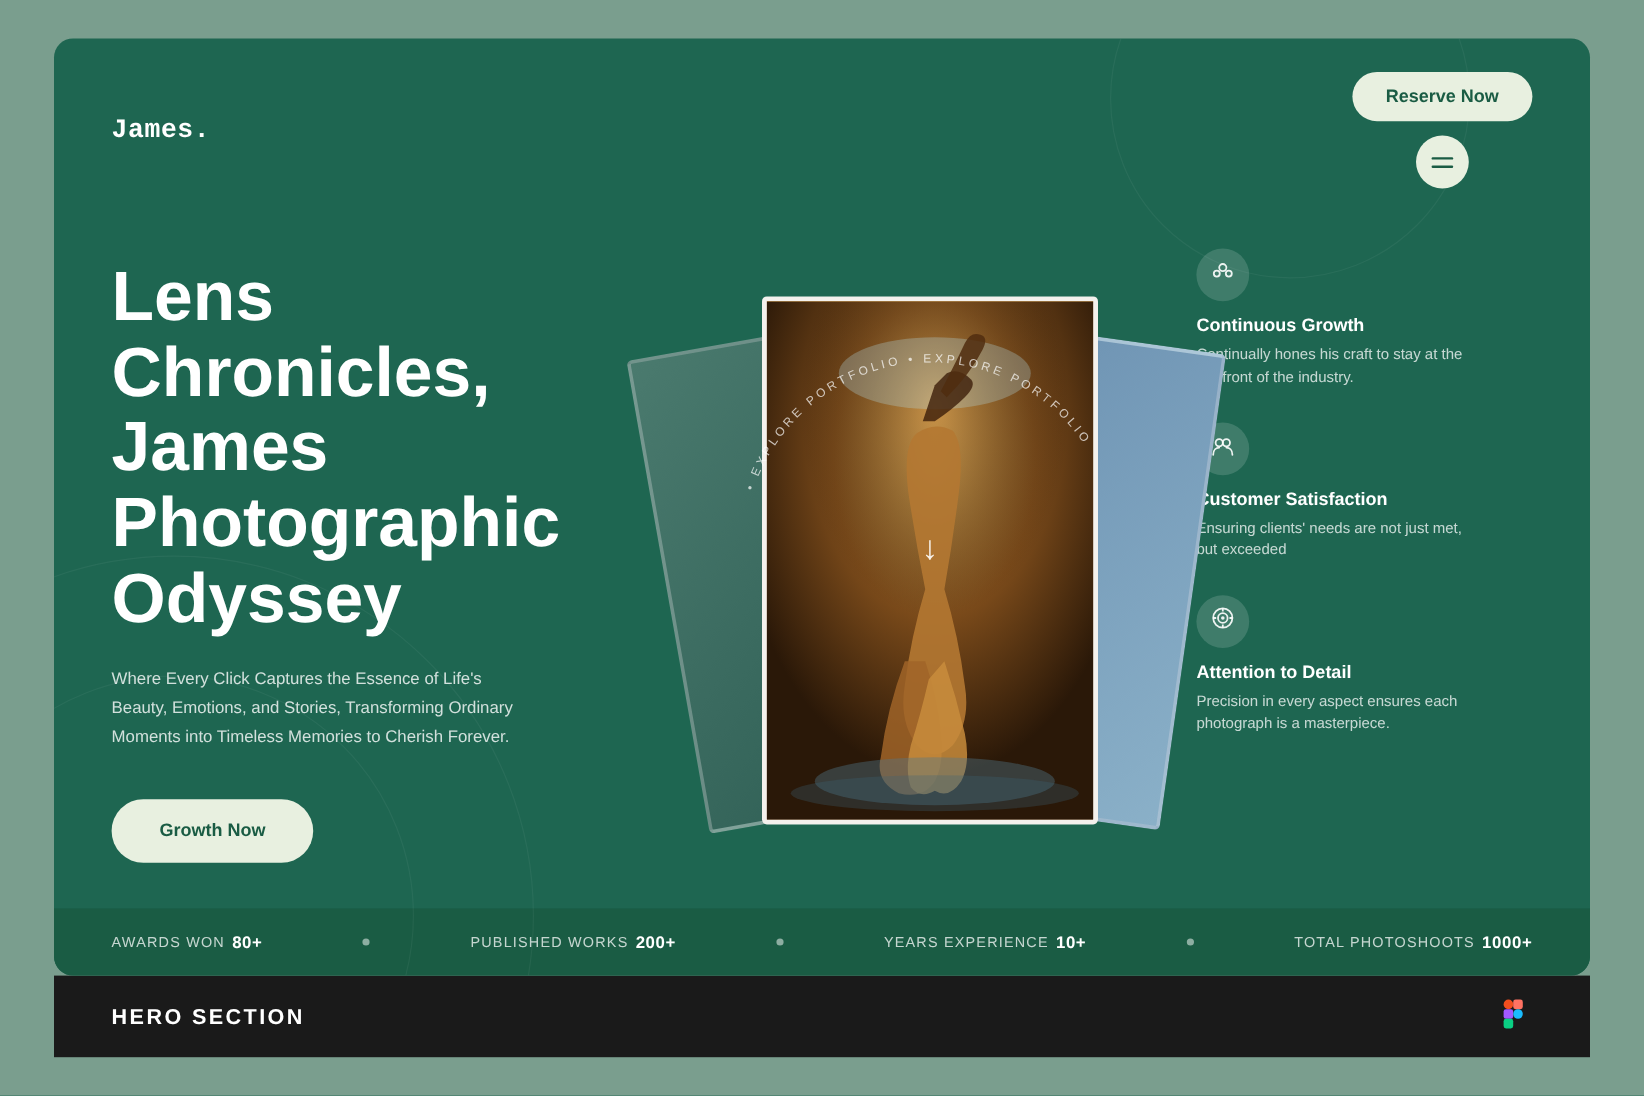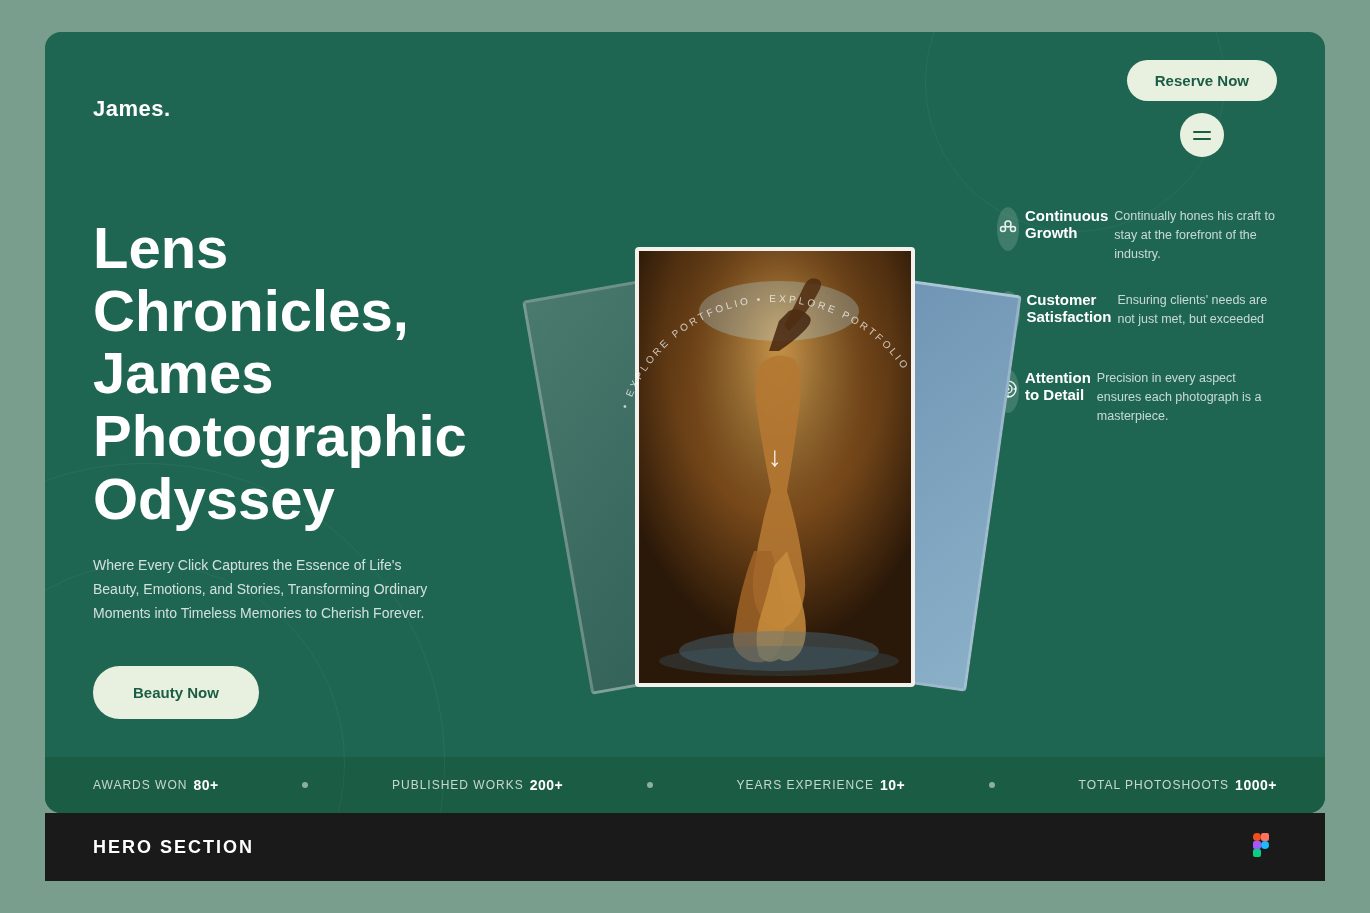--- a/index.html
+++ b/index.html
@@ -35,20 +35,21 @@
       padding: 28px 48px 20px 48px;
       position: relative;
       z-index: 10;
     }
 
     .nav-logo {
       color: #ffffff;
       font-size: 22px;
       font-weight: 700;
       letter-spacing: 0.5px;
+      font-family: Liberation Mono, monospace;
     }
 
     .nav-links {
       display: flex;
       gap: 40px;
       list-style: none;
     }
 
     .nav-links li a {
       color: #ffffff;
@@ -247,21 +248,21 @@
     .features-area {
       flex: 0 0 280px;
       padding-top: 10px;
       display: flex;
       flex-direction: column;
       gap: 28px;
     }
 
     .feature-item {
       display: flex;
-      flex-direction: row;
+      flex-direction: column;
       gap: 6px;
     }
 
     .feature-icon-wrap {
       width: 44px;
       height: 44px;
       border-radius: 50%;
       background-color: rgba(255,255,255,0.15);
       display: flex;
       align-items: center;
@@ -402,21 +403,21 @@
           <span></span>
         </button>
       </div>
     </nav>
 
     <div class="hero-body">
 
       <div class="hero-text">
         <h1 class="hero-title">Lens Chronicles, James Photographic Odyssey</h1>
         <p class="hero-subtitle">Where Every Click Captures the Essence of Life's Beauty, Emotions, and Stories, Transforming Ordinary Moments into Timeless Memories to Cherish Forever.</p>
-        <button class="explore-btn">Beauty Now</button>
+        <button class="explore-btn">Growth Now</button>
       </div>
 
       <div class="photos-area">
         <div class="photo-stack">
 
           <div class="photo-card photo-card-back-left"></div>
 
           <div class="photo-card photo-card-back-right"></div>
 
           <div class="photo-card photo-card-main">

